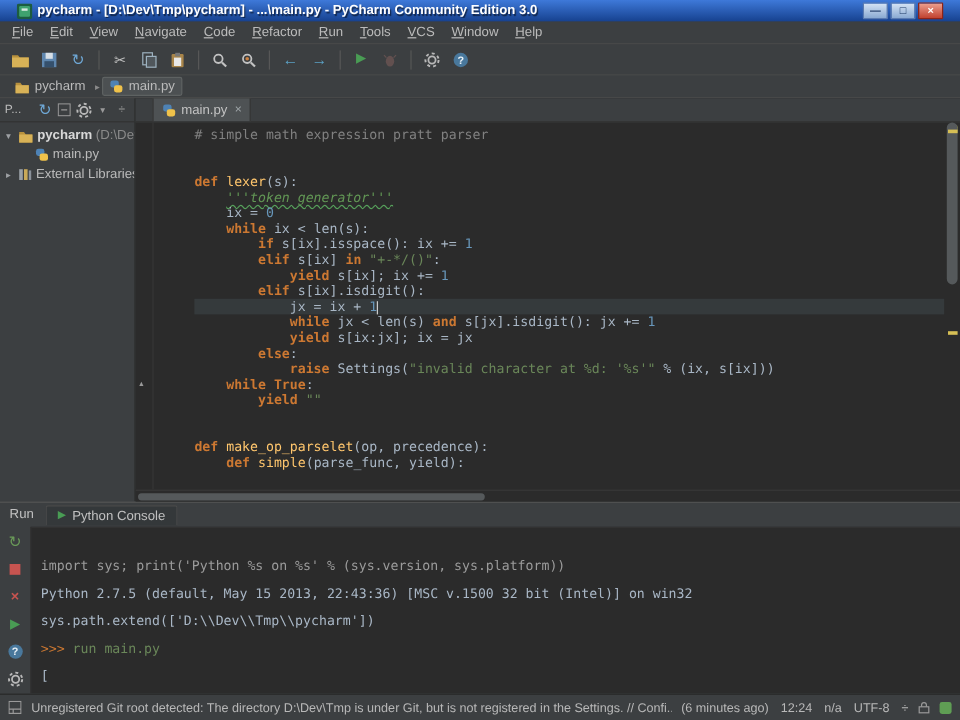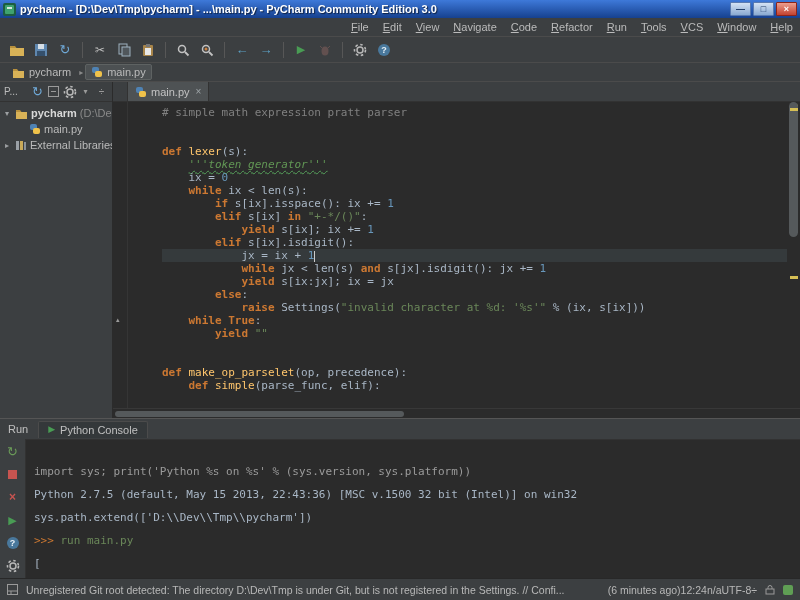--- a/index.html
+++ b/index.html
@@ -1,28 +1,28 @@
 <!DOCTYPE html>
 <html style="--panel: #3c3f41; --editor-bg: #2b2b2b; --text: #a9b7c6; --keyword: #cc7832; --string: #6a8759; --number: #6897bb; --comment: #808080; --docstring: #629755; --function-name: #ffc66d; --current-line: #353a3c; --title-top: #3e79d9; --title-bottom: #16418f; --run-green: #499c54; --stop-red: #c75450; --stripe-yellow: #d6bf55;"><head>
 <meta charset="utf-8">
 <style>
   * { margin:0; padding:0; box-sizing:border-box; }
   html,body { width:800px; height:600px; overflow:hidden; }
   body { font-family:"Liberation Sans",sans-serif; background:#2b2b2b; }
   .window { width:800px; height:600px; display:flex; flex-direction:column; background:var(--panel,#3c3f41); }
 
   
-  .titlebar { height:18px; flex:0 0 18px; background:linear-gradient(to bottom,var(--title-top,#3e79d9),var(--title-bottom,#16418f)); display:flex; align-items:center; padding:0 3px; color:#fff; font-size:11px; font-weight:bold;justify-content:center; }
+  .titlebar { height:18px; flex:0 0 18px; background:linear-gradient(to bottom,var(--title-top,#3e79d9),var(--title-bottom,#16418f)); display:flex; align-items:center; padding:0 14px; color:#fff; font-size:11px; font-weight:bold;justify-content:center; }
   .app-logo { width:13px; height:13px; margin-right:4px; flex:0 0 auto; }
   .title-text { flex:1; white-space:nowrap; overflow:hidden; text-shadow:1px 1px 1px rgba(0,0,0,.6); font-weight:bold; }
   .win-btn { width:21px; height:14px; margin-left:2px; border:1px solid #5a7ab0; background:linear-gradient(#d4e2f4,#8aaad2); color:#17335f; font-size:9px; line-height:12px; text-align:center; flex:0 0 auto; border-radius:1px; }
   .win-btn.close { background:linear-gradient(#ec9e8e,#c14230); border-color:#8e2418; color:#fff; font-weight:bold; }
 
   
-  .menubar { height:19px; flex:0 0 19px; background:var(--panel,#3c3f41); border-bottom:1px solid #4b4b4b; display:flex; align-items:center; font-size:11px; color:#bbbbbb; padding-left:3px;justify-content:flex-end; }
+  .menubar { height:19px; flex:0 0 19px; background:var(--panel,#3c3f41); border-bottom:1px solid #4b4b4b; display:flex; align-items:center; font-size:11px; color:#bbbbbb; padding-left:3px; }
   .menu-item { padding:2px 7px; white-space:nowrap; }
   .menu-item u { text-decoration:underline; }
 
   
   .toolbar { height:26px; flex:0 0 26px; background:var(--panel,#3c3f41); border-bottom:1px solid #4b4b4b; display:flex; align-items:center; padding:0 5px; }
   .tb-btn { width:22px; height:22px; display:flex; align-items:center; justify-content:center; margin:0 1px; border-radius:3px; }
   .tb-btn.dim { opacity:.4; }
   .tb-sep { width:1px; height:16px; background:#575757; margin:0 5px; display:inline-block; }
   .icon { display:inline-flex; align-items:center; justify-content:center; line-height:1; }
 
@@ -360,21 +360,21 @@
             <div class="code-line current"><span class="seg pl">            jx = ix + </span><span class="seg num">1</span><span class="caret"></span></div>
             <div class="code-line"><span class="seg pl">            </span><span class="seg kw">while </span><span class="seg pl">jx &lt; len(s) </span><span class="seg kw">and </span><span class="seg pl">s[jx].isdigit(): jx += </span><span class="seg num">1</span></div>
             <div class="code-line"><span class="seg pl">            </span><span class="seg kw">yield </span><span class="seg pl">s[ix:jx]; ix = jx</span></div>
             <div class="code-line"><span class="seg pl">        </span><span class="seg kw">else</span><span class="seg pl">:</span></div>
             <div class="code-line"><span class="seg pl">            </span><span class="seg kw">raise </span><span class="seg pl">Settings(</span><span class="seg str">"invalid character at %d: '%s'"</span><span class="seg pl"> % (ix, s[ix]))</span></div>
             <div class="code-line"><span class="seg pl">    </span><span class="seg kw">while True</span><span class="seg pl">:</span></div>
             <div class="code-line"><span class="seg pl">        </span><span class="seg kw">yield </span><span class="seg str">""</span></div>
             <div class="code-line"></div>
             <div class="code-line"></div>
             <div class="code-line"><span class="seg kw">def </span><span class="seg fn">make_op_parselet</span><span class="seg pl">(op, precedence):</span></div>
-            <div class="code-line"><span class="seg pl">    </span><span class="seg kw">def </span><span class="seg fn">simple</span><span class="seg pl">(parse_func, elif):</span></div>
+            <div class="code-line"><span class="seg pl">    </span><span class="seg kw">def </span><span class="seg fn">simple</span><span class="seg pl">(parse_func, yield):</span></div>
           </div>
         <div class="vscroll">
           <span class="inspection-badge"></span>
           <span class="vthumb" id="vthumb" style="top: 0%; height: 44%;"></span>
           <span id="stripes"><span class="stripe-mark" style="top: 2%;"></span><span class="stripe-mark" style="top: 57%;"></span></span>
         </div>
       </div>
       <div class="hscroll">
         <span class="hthumb" id="hthumb" style="width: 42%;"></span>
       </div>
@@ -432,21 +432,21 @@
 
   <div class="statusbar">
     <span class="icon">
         <svg width="11" height="11">
           <rect x="0.5" y="0.5" width="10" height="10" fill="none" stroke="#9a9a9a"></rect>
           <line x1="0.5" y1="7" x2="10.5" y2="7" stroke="#9a9a9a"></line>
           <line x1="4" y1="7" x2="4" y2="10.5" stroke="#9a9a9a"></line>
         </svg>
       </span>
     <span class="status-msg">Unregistered Git root detected: The directory D:\Dev\Tmp is under Git, but is not registered in the Settings. // Confi...</span>
-    <span id="status-items" style="display:flex;gap:0;align-items:center;">
+    <span id="status-items" style="display:flex;gap:10px;align-items:center;">
         <span class="status-item">(6 minutes ago)</span>
         <span class="status-item">12:24</span>
         <span class="status-item">n/a</span>
         <span class="status-item">UTF-8</span>
         <span class="status-item">÷</span>
       </span>
     <span class="icon">
         <svg width="10" height="11">
           <rect x="1" y="5" width="8" height="5" fill="none" stroke="#9a9a9a"></rect>
           <path d="M3 5V3.5a2 2 0 0 1 4 0V5" fill="none" stroke="#9a9a9a"></path>

